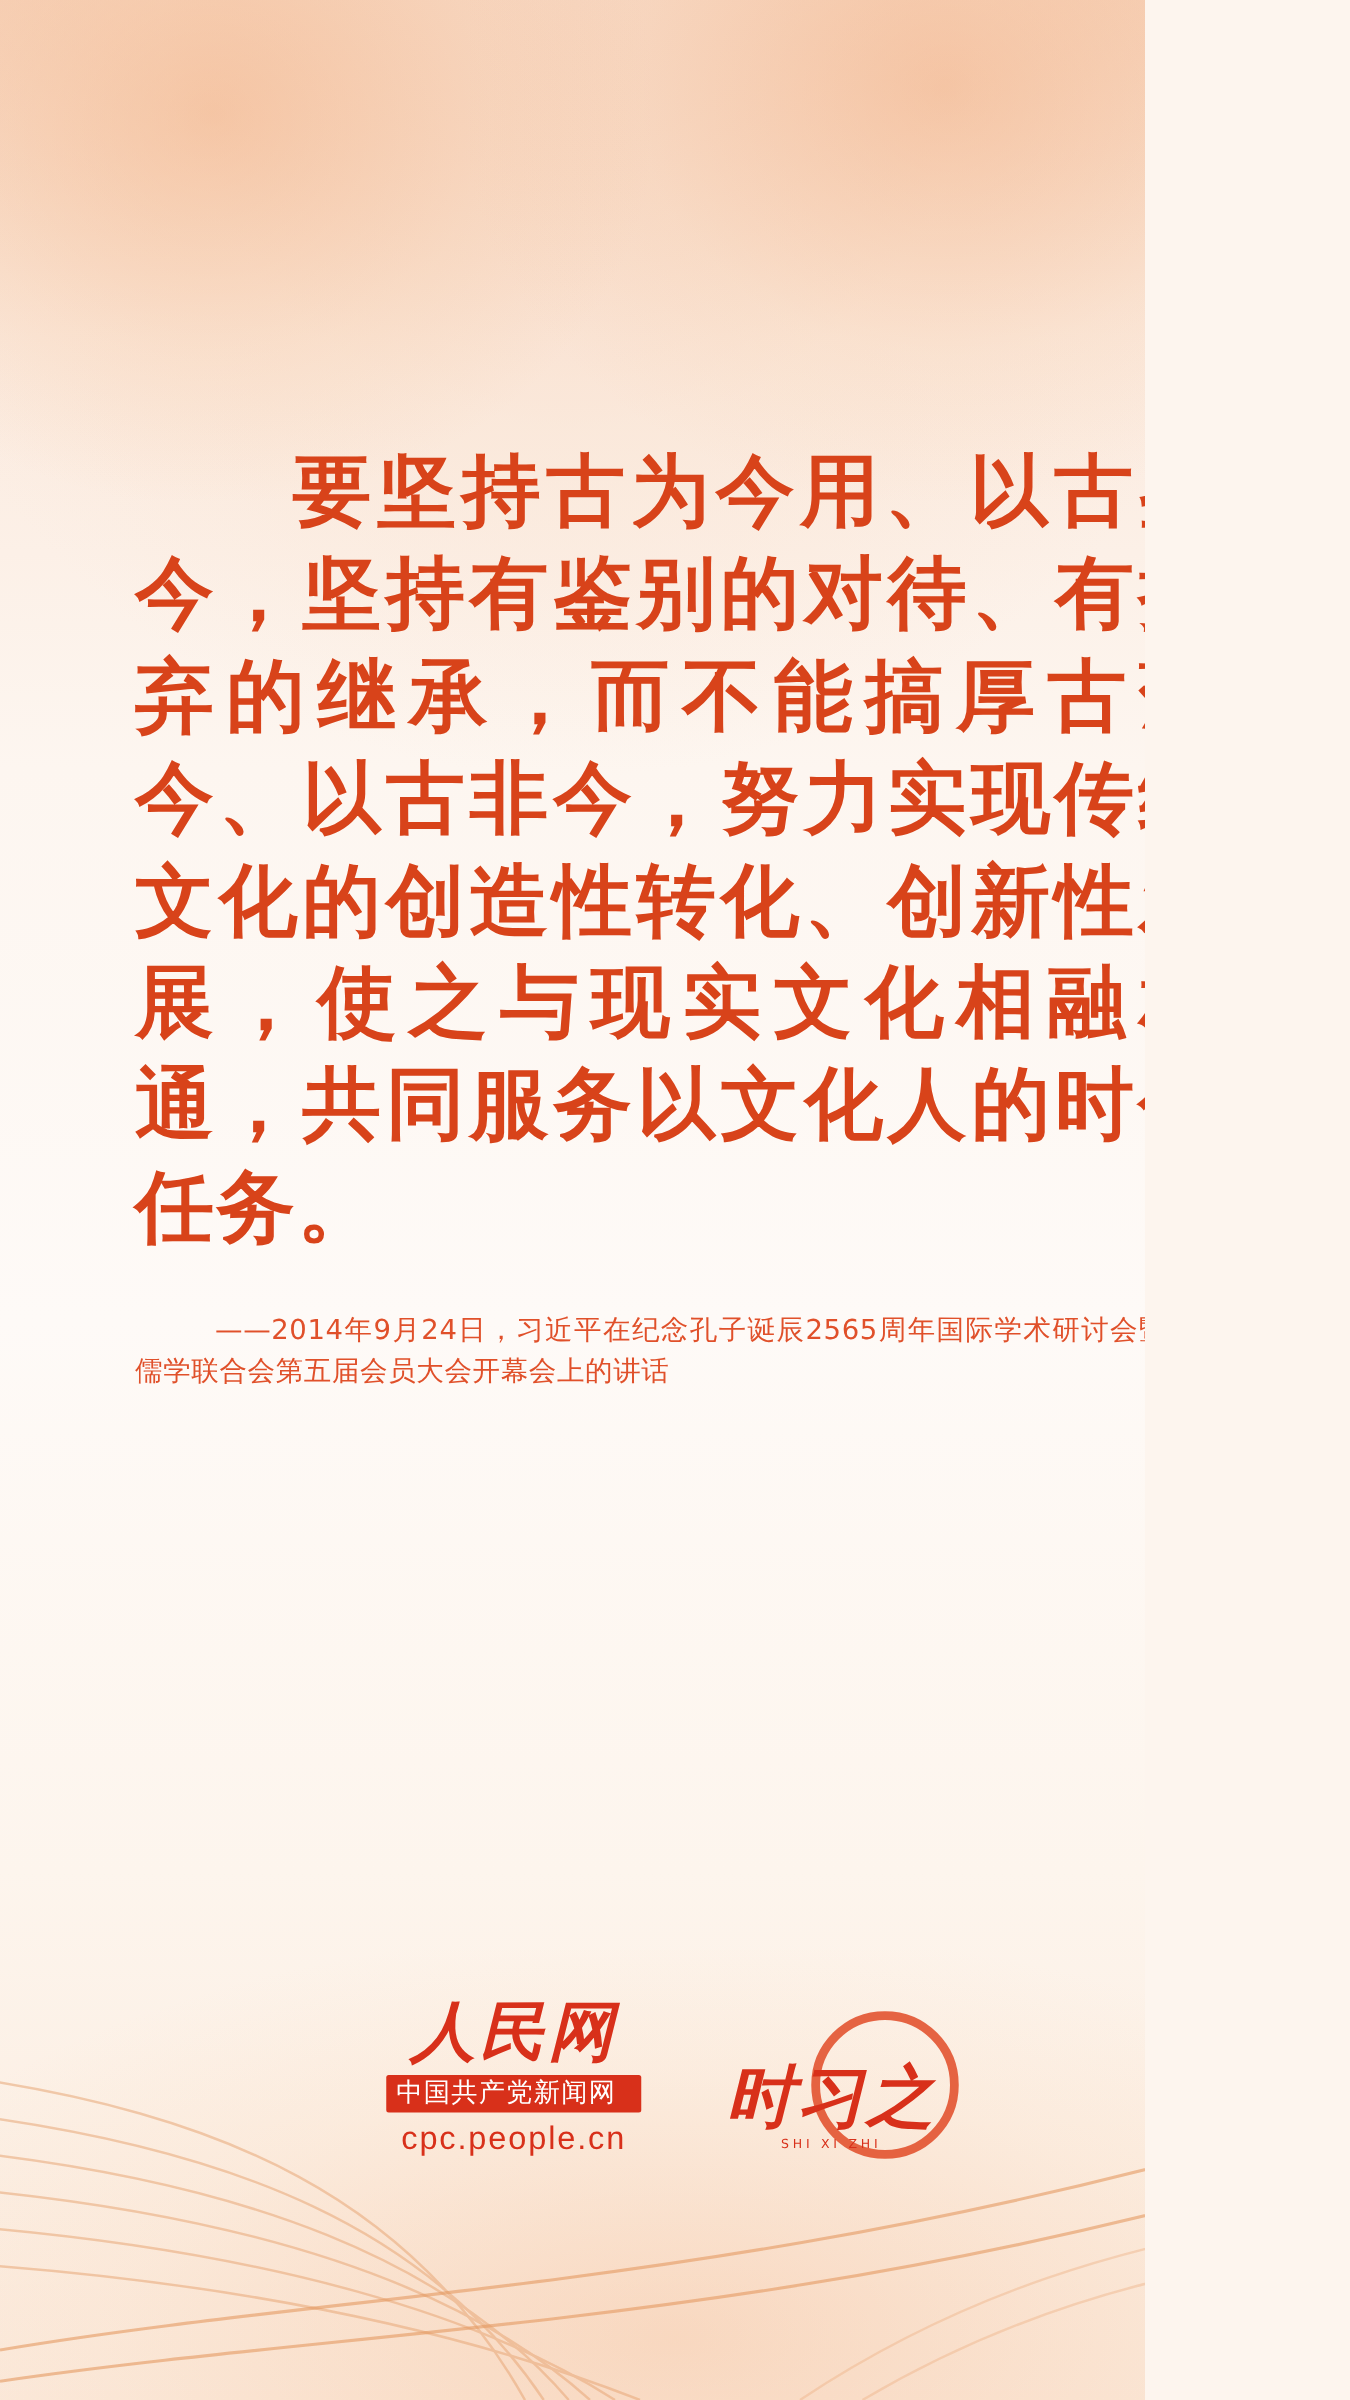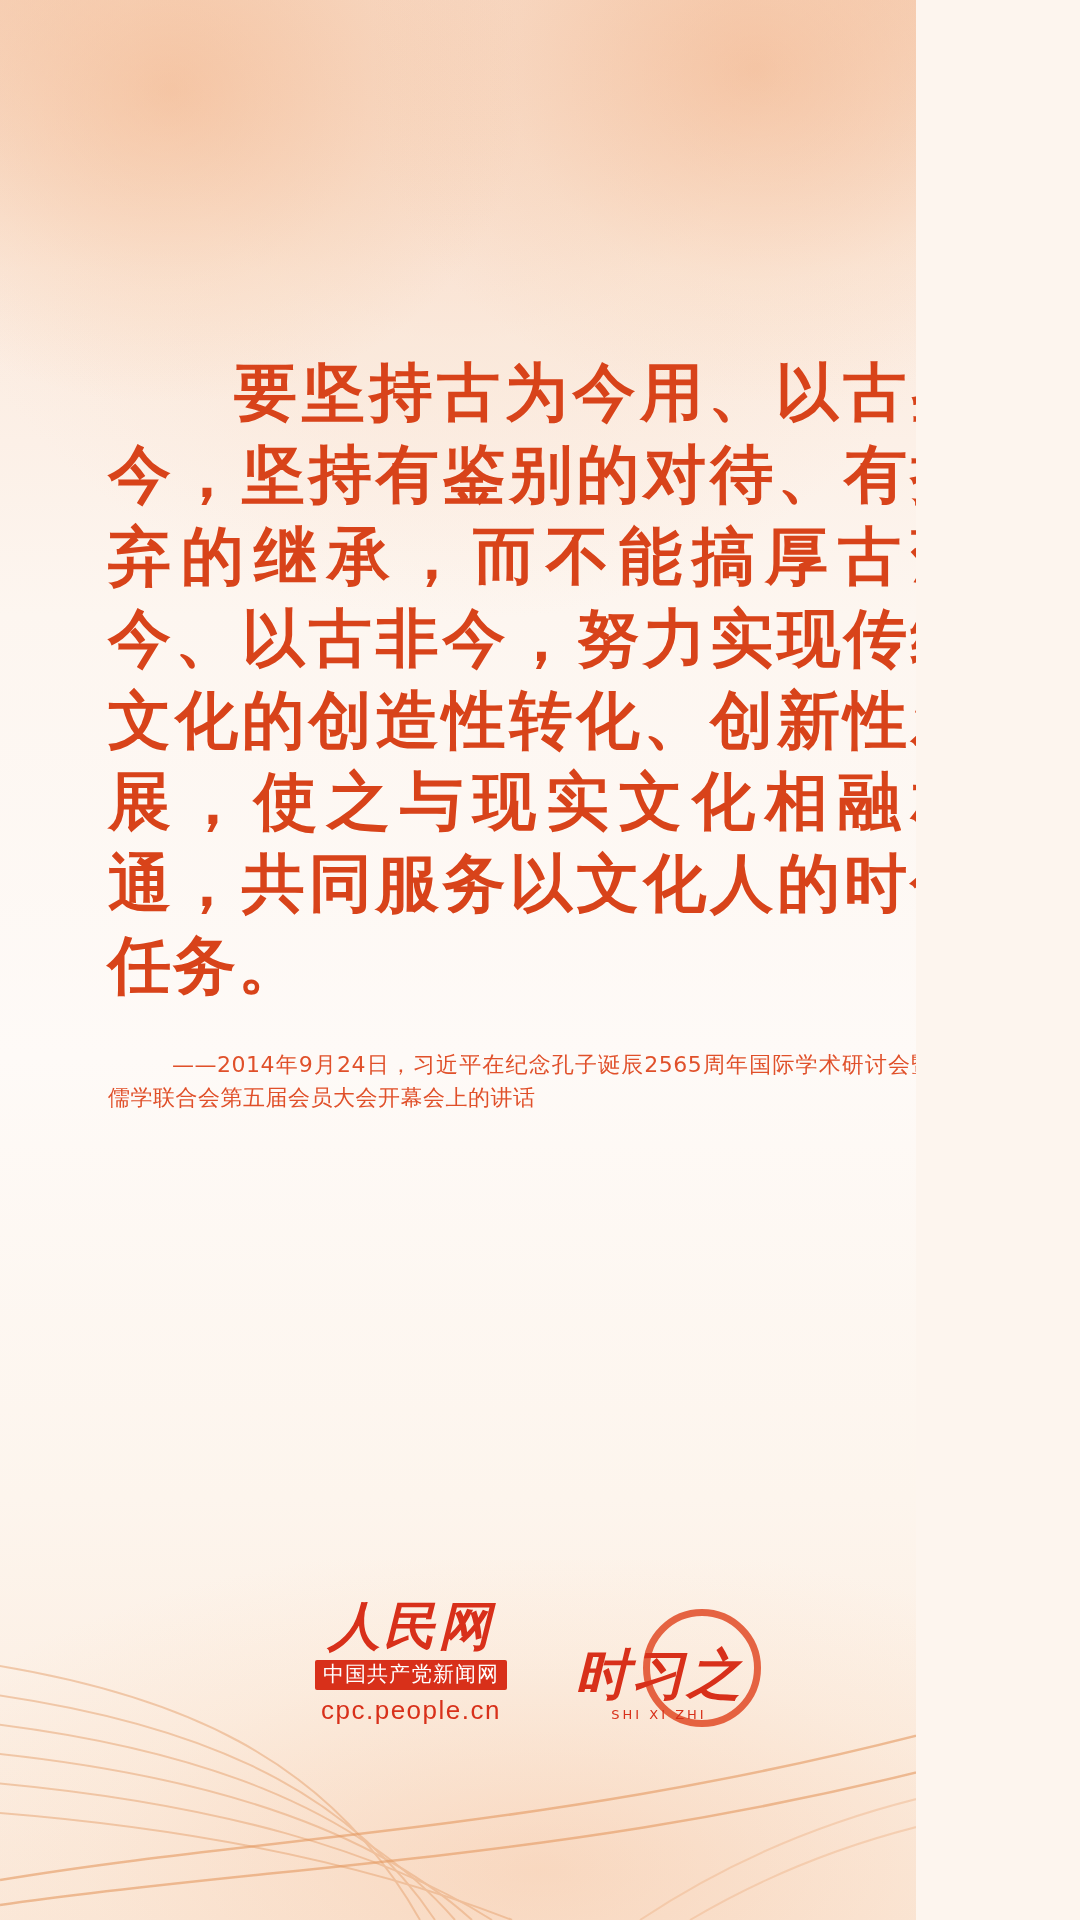--- a/index.html
+++ b/index.html
@@ -124,21 +124,21 @@
     font-size: 52px;
     letter-spacing: 3px;
   }
   .people-logo .pl-sub {
     margin-top: 8px;
     background: #d8301a;
     color: #ffffff;
     font-family: "DejaVu Sans", "Liberation Sans", sans-serif;
     font-size: 21px;
     letter-spacing: 1px;
-    padding: 4px 8px 5px 8px;
+    padding: 4px 20px 5px 8px;
     border-radius: 2px;
     white-space: nowrap;
   }
   .people-logo .pl-url {
     margin-top: 7px;
     color: #d8301a;
     font-family: Liberation Sans, sans-serif;
     font-size: 26px;
     letter-spacing: 1.5px;
   }
@@ -172,21 +172,21 @@
     font-size: 54px;
     letter-spacing: 2px;
     line-height: 1;
   }
   .shixizhi .sxz-sub {
     position: relative;
     z-index: 2;
     margin-top: 7px;
     color: #d8301a;
     font-family: "DejaVu Sans", "Liberation Sans", sans-serif;
-    font-size: 13px;
+    font-size: 10px;
     letter-spacing: 3px;
     line-height: 1;
   }
 </style>
 </head>
 <body>
 
 <div id="poster">
 
   <div class="wash-left"></div>

